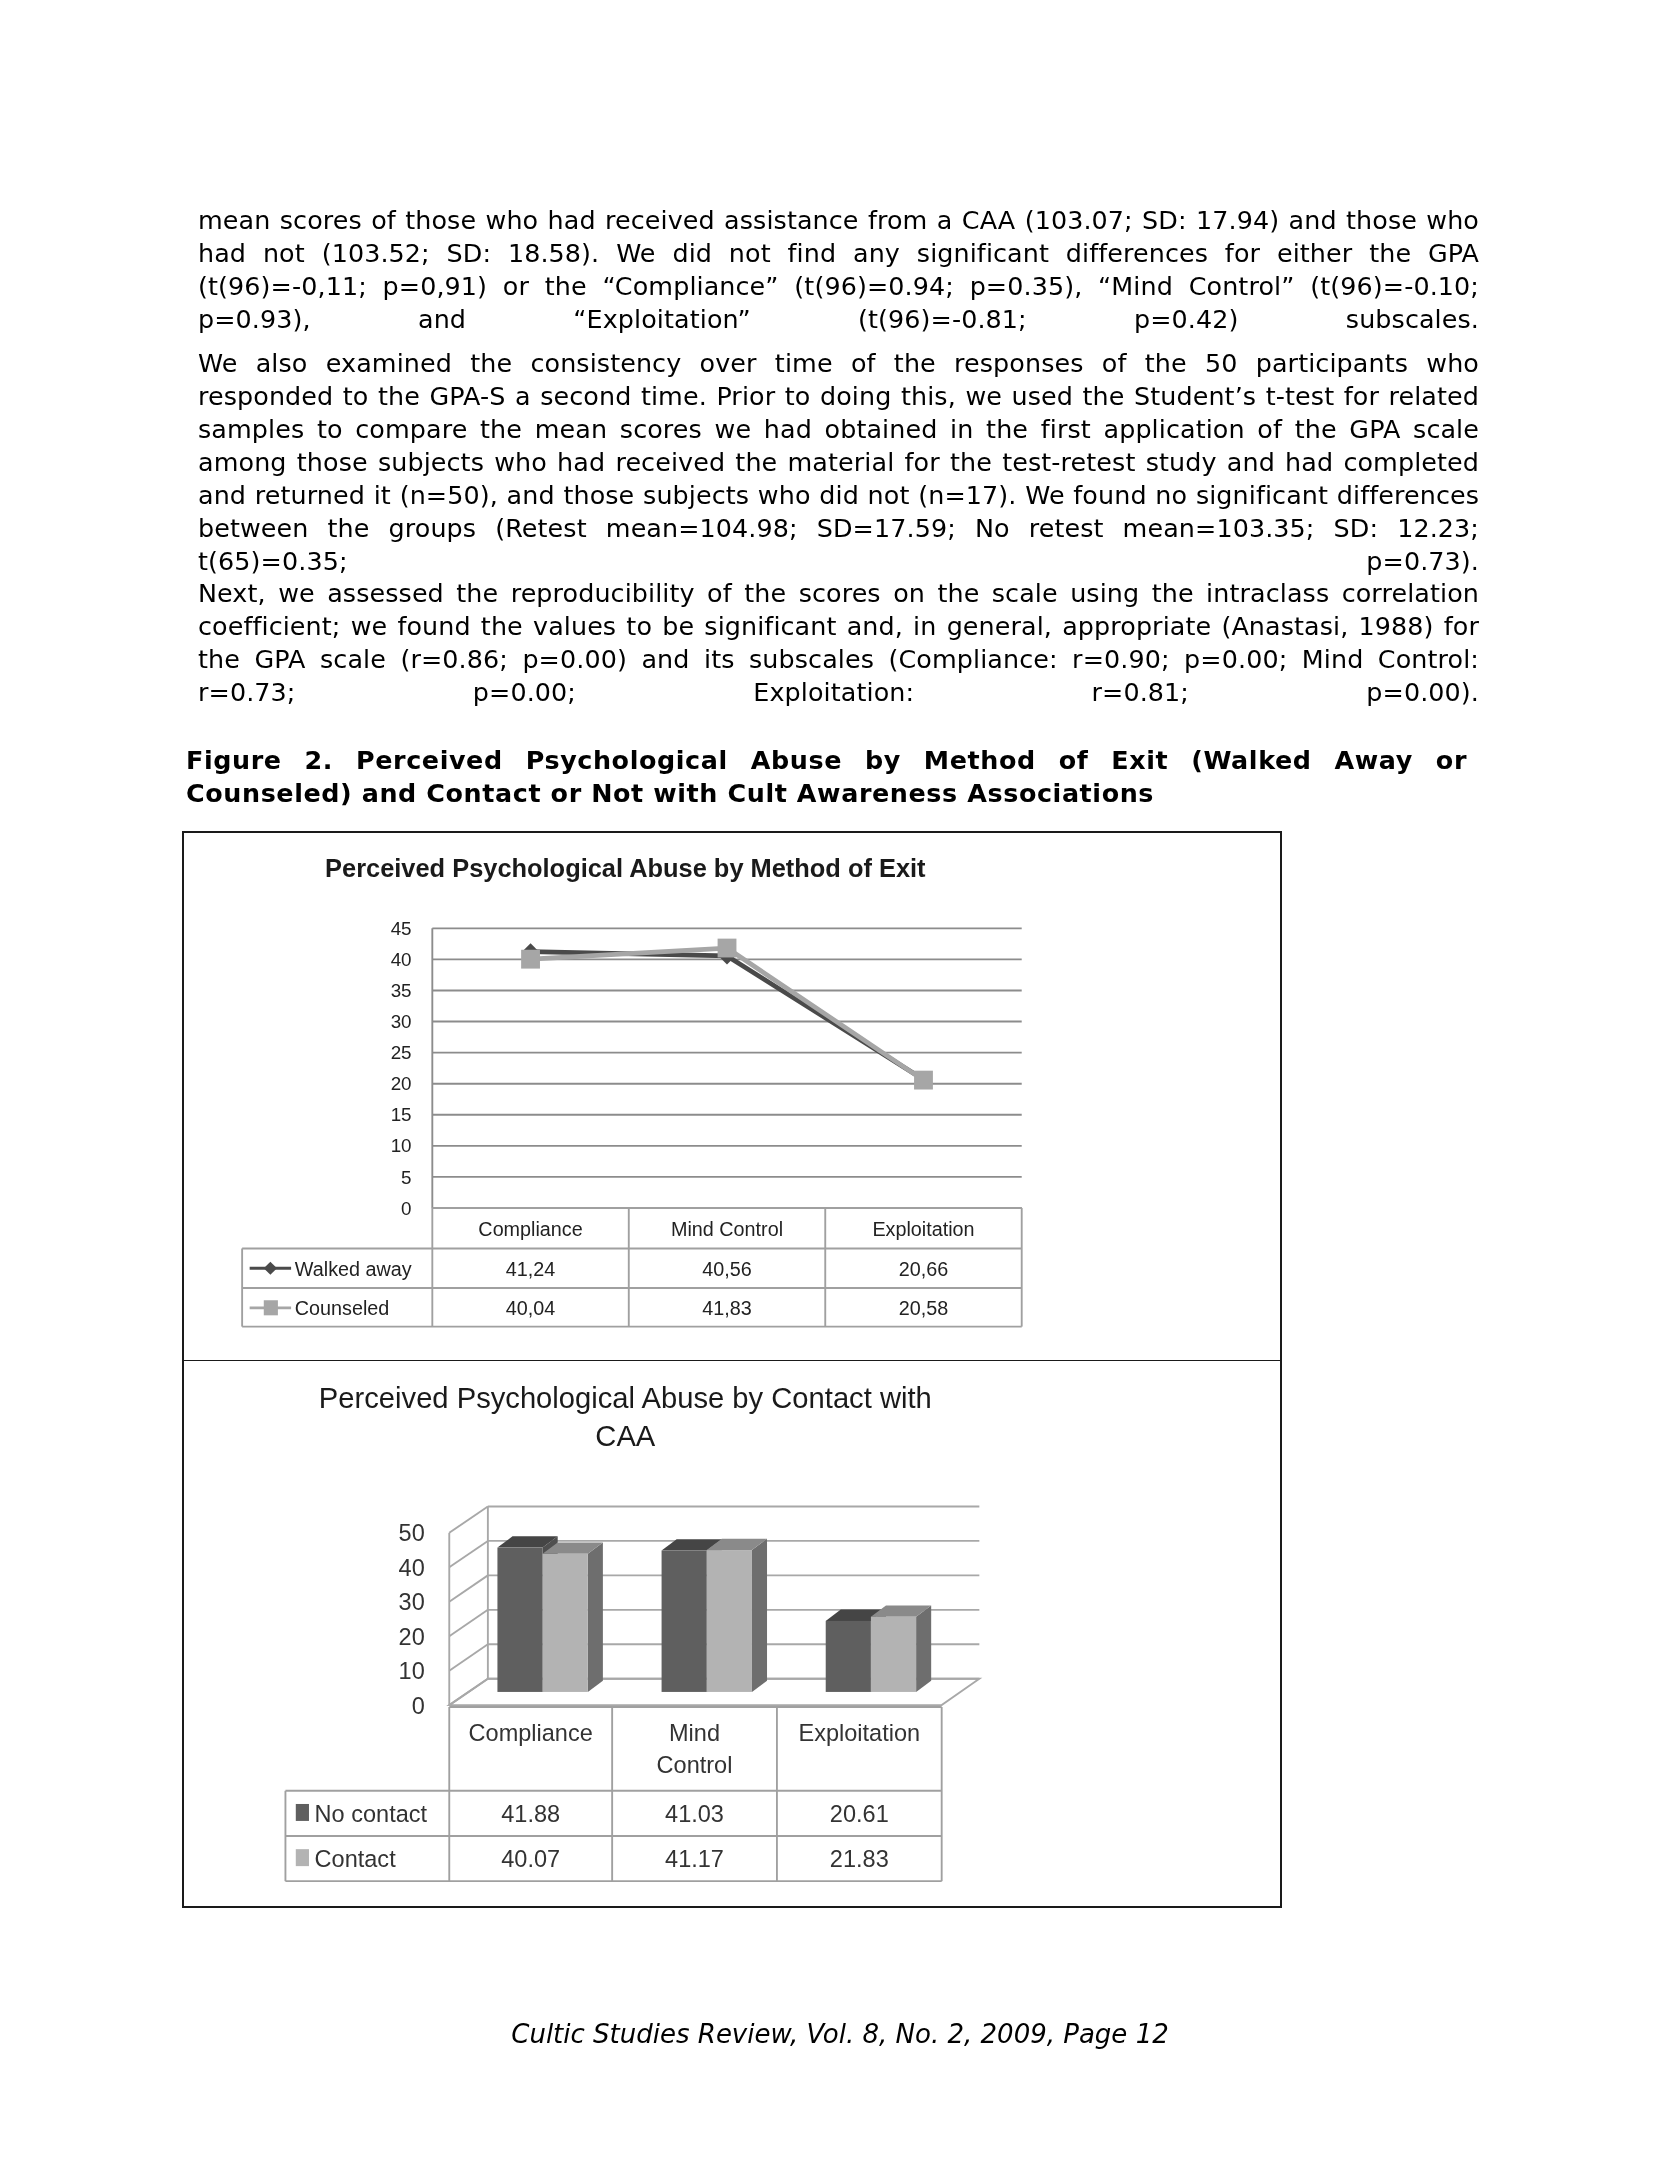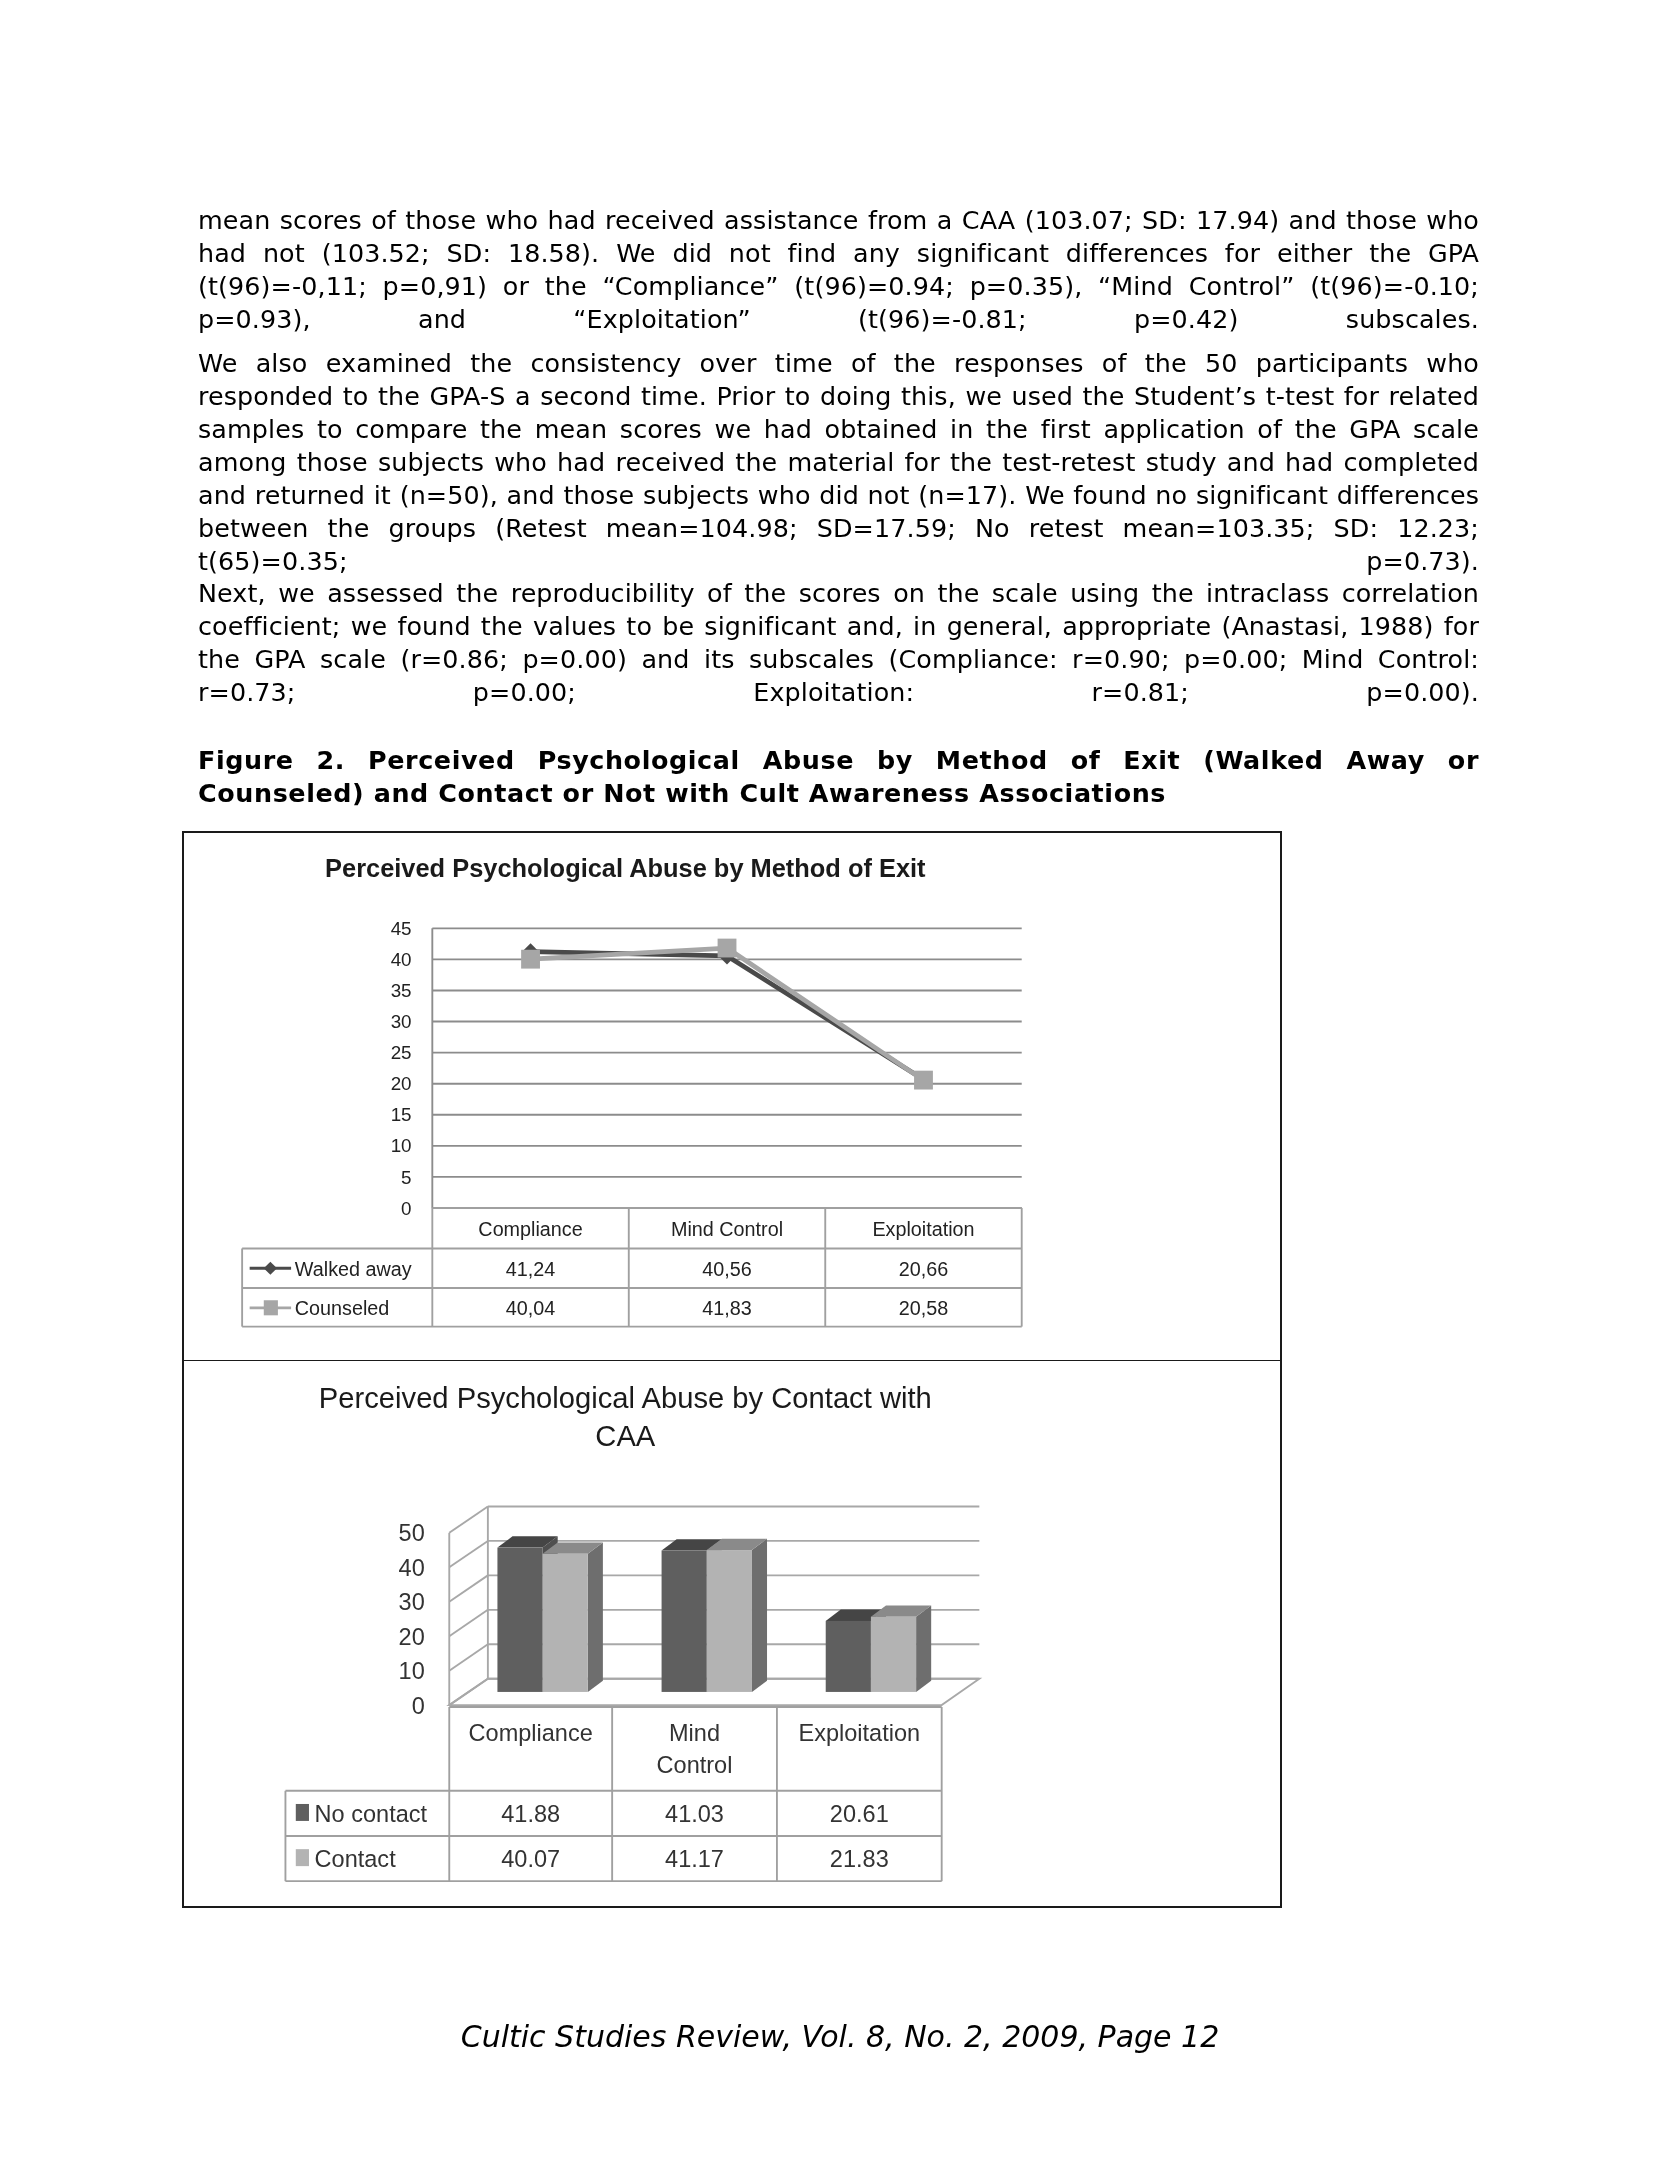--- a/index.html
+++ b/index.html
@@ -1,29 +1,29 @@
 <!DOCTYPE html>
 <html style="font-size:15px"><head>
 <meta charset="utf-8">
 <style>
   html, body { margin: 0; padding: 0; background: #ffffff; }
   body { width: 1680px; height: 2174px; position: relative; overflow: hidden;
          font-family: "DejaVu Sans", sans-serif; color: #000; }
   .para { position: absolute; left: 198px; width: 1281px; font-size: 25.4px;
           line-height: 33px; text-align: justify; letter-spacing: 0.1px; margin: 0; }
   .para::after { content: ""; display: inline-block; width: 100%; height: 0; }
-  .caption { position: absolute; left: 198px; width: 1281px; font-size: 25.4px;
+  .caption { position: absolute; left: 186px; width: 1281px; font-size: 25.4px;
              line-height: 33px; font-weight: bold; text-align: justify; margin: 0; letter-spacing: 0.6px; }
   .figure-box { position: absolute; left: 182px; top: 831px; width: 1096px; height: 1073px;
                 border: 2.8px solid #1a1a1a; box-sizing: content-box; }
   .divider { position: absolute; left: 182px; top: 1360px; width: 1099px; height: 0;
              border-top: 1.9px solid #1a1a1a; }
   svg text { font-family: "Liberation Sans", sans-serif; }
   .footer { position: absolute; left: 0; width: 1680px; top: 2019px; text-align: center;
-            font-size: 30px; font-style: italic; font-family: "DejaVu Sans", sans-serif; }
+            font-size: 26px; font-style: italic; font-family: "DejaVu Sans", sans-serif; }
   svg { position: absolute; left: 0; top: 0; }
 </style>
 </head>
 <body>
 
 <p class="para" style="top:204px;">mean scores of those who had received assistance from a CAA (103.07; SD: 17.94) and those who had not (103.52; SD: 18.58). We did not find any significant differences for either the GPA (t(96)=-0,11; p=0,91) or the “Compliance” (t(96)=0.94; p=0.35), “Mind Control” (t(96)=-0.10; p=0.93), and “Exploitation” (t(96)=-0.81; p=0.42) subscales.</p>
 <p class="para" style="top:347px;">We also examined the consistency over time of the responses of the 50 participants who responded to the GPA-S a second time. Prior to doing this, we used the Student’s t-test for related samples to compare the mean scores we had obtained in the first application of the GPA scale among those subjects who had received the material for the test-retest study and had completed and returned it (n=50), and those subjects who did not (n=17). We found no significant differences between the groups (Retest mean=104.98; SD=17.59; No retest mean=103.35; SD: 12.23; t(65)=0.35; p=0.73).</p>
 <p class="para" style="top:577px;">Next, we assessed the reproducibility of the scores on the scale using the intraclass correlation coefficient; we found the values to be significant and, in general, appropriate (Anastasi, 1988) for the GPA scale (r=0.86; p=0.00) and its subscales (Compliance: r=0.90; p=0.00; Mind Control: r=0.73; p=0.00; Exploitation: r=0.81; p=0.00).</p>
 <p class="caption" style="top:744px;">Figure 2. Perceived Psychological Abuse by Method of Exit (Walked Away or Counseled) and Contact or Not with Cult Awareness Associations</p>
 

